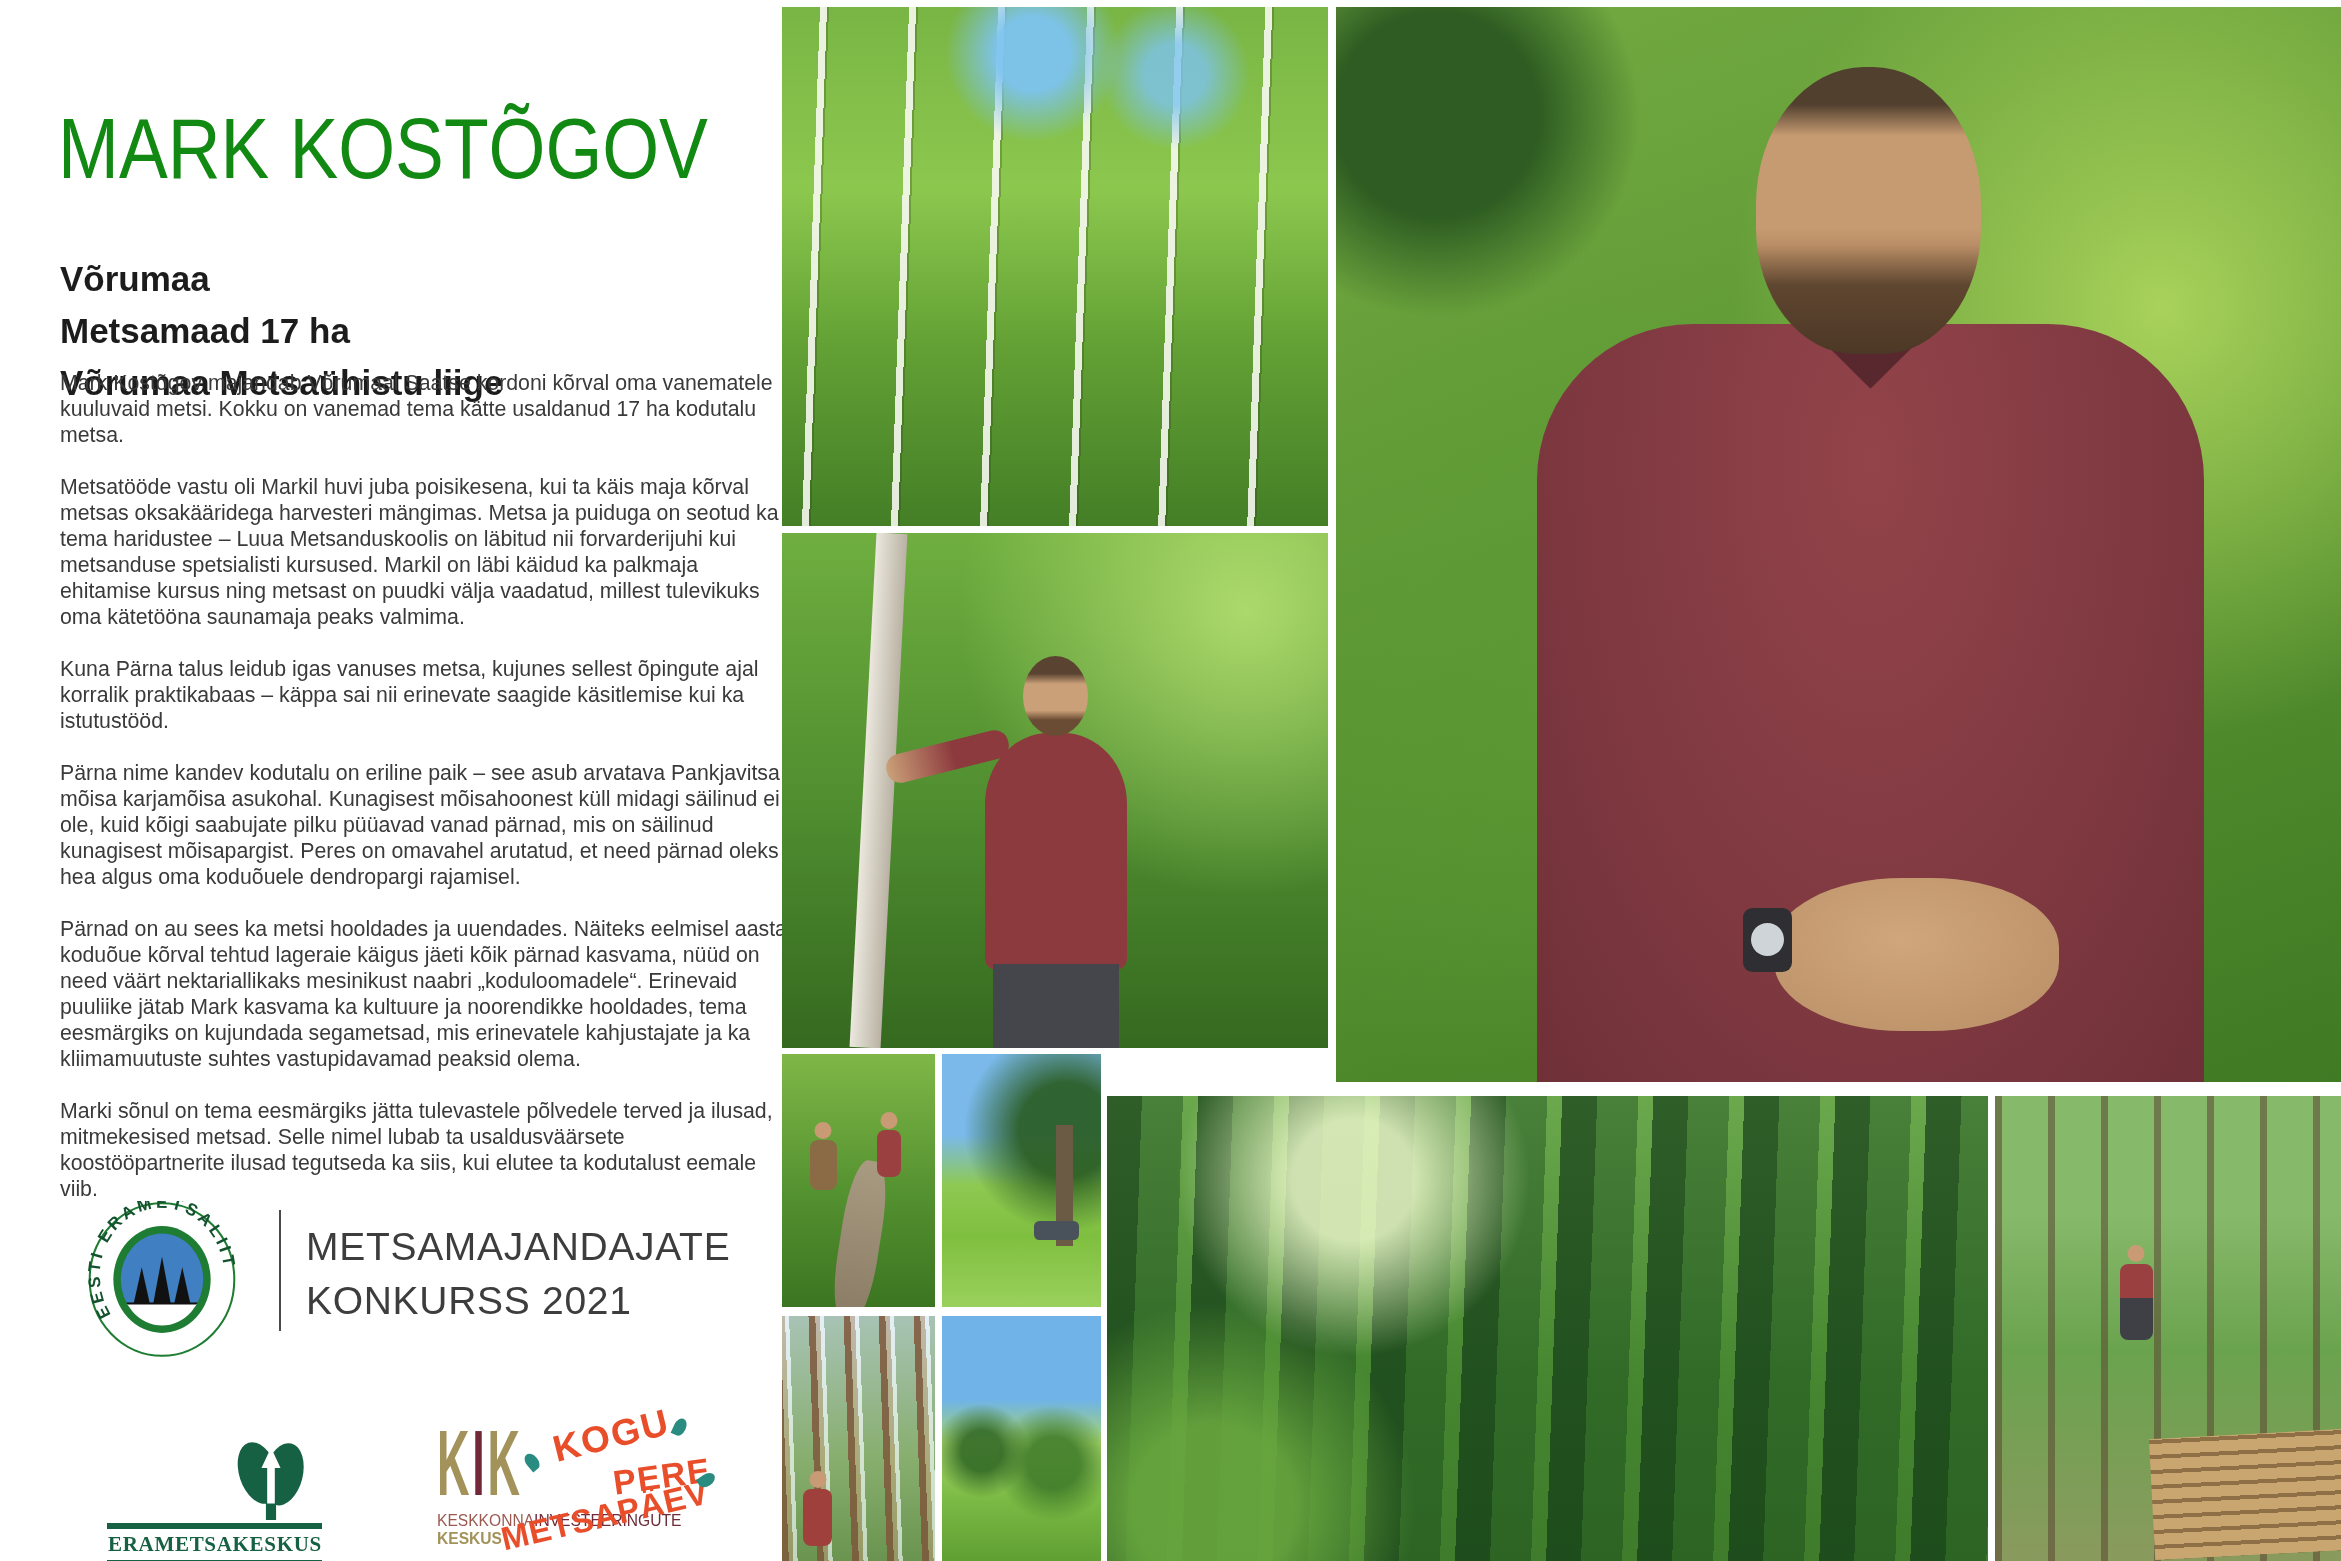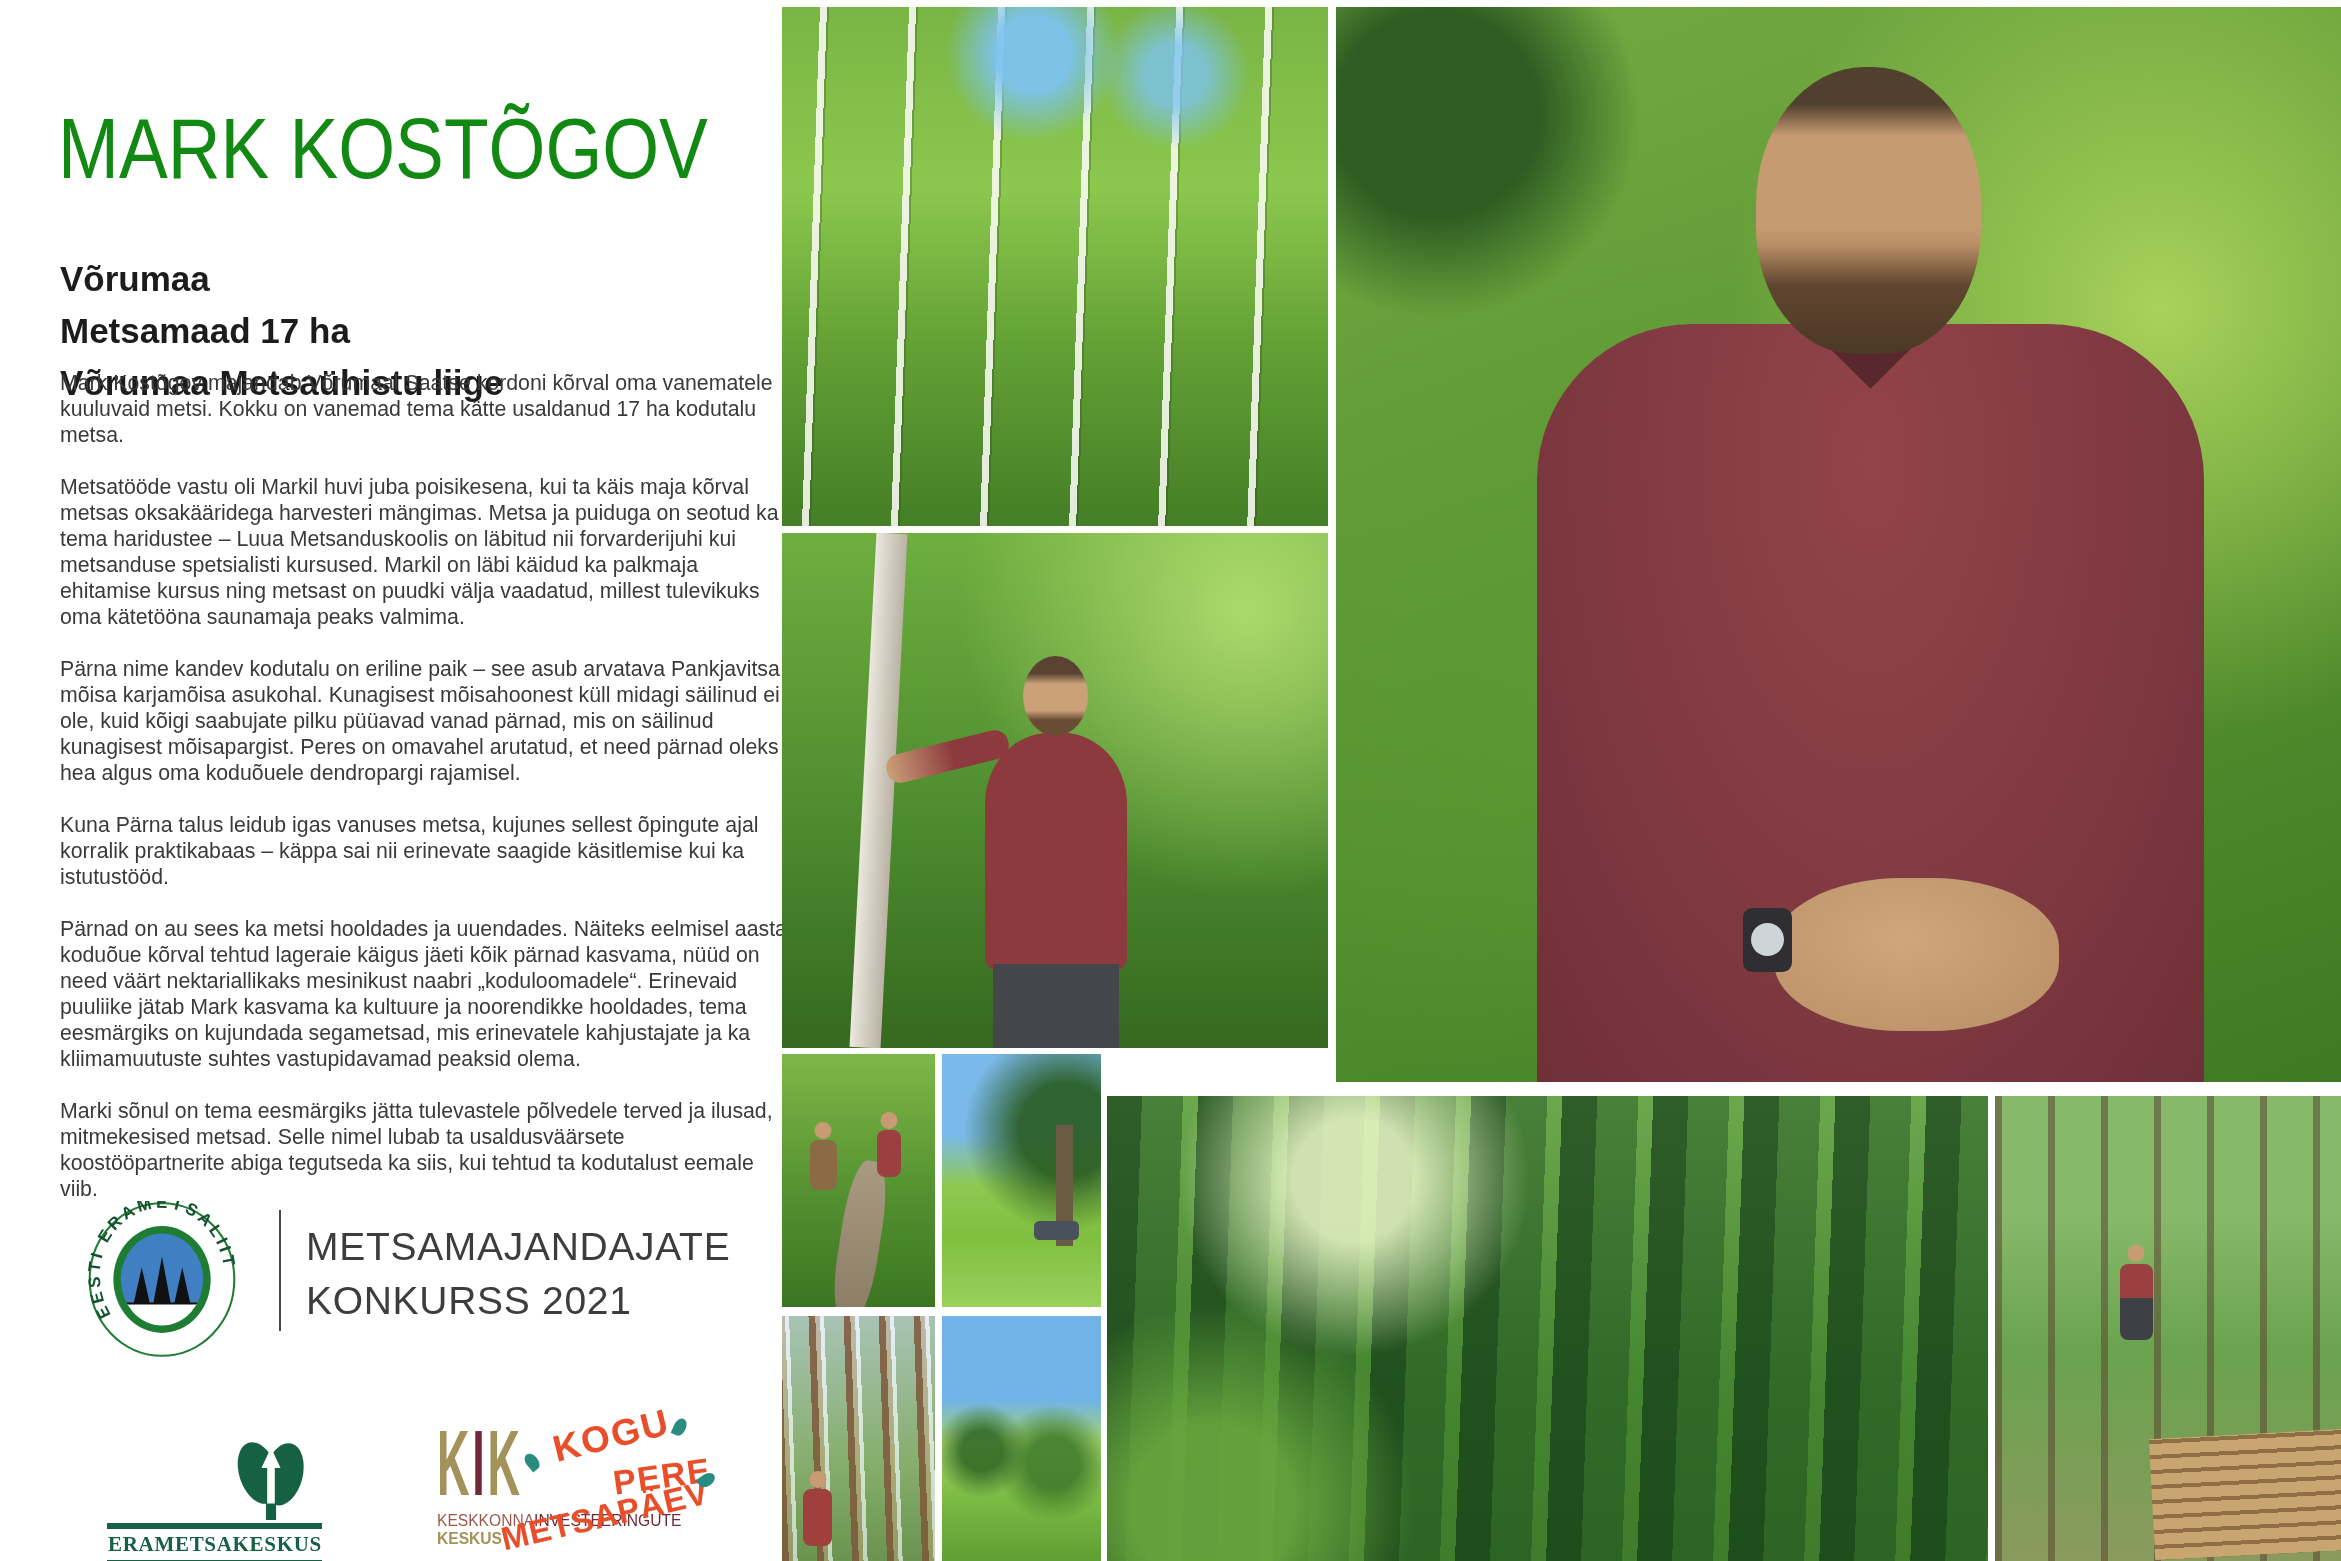--- a/index.html
+++ b/index.html
@@ -133,24 +133,24 @@
 
   <div class="subtitle">
     <div>Võrumaa</div>
     <div>Metsamaad 17 ha</div>
     <div>Võrumaa Metsaühistu liige</div>
   </div>
 
   <div class="body-copy">
     <p>Mark Kostõgov majandab Võrumaal Saatse kordoni kõrval oma vanematele kuuluvaid metsi. Kokku on vanemad tema kätte usaldanud 17 ha kodutalu metsa.</p>
     <p>Metsatööde vastu oli Markil huvi juba poisikesena, kui ta käis maja kõrval metsas oksakääridega harvesteri mängimas. Metsa ja puiduga on seotud ka tema haridustee – Luua Metsanduskoolis on läbitud nii forvarderijuhi kui metsanduse spetsialisti kursused. Markil on läbi käidud ka palkmaja ehitamise kursus ning metsast on puudki välja vaadatud, millest tulevikuks oma kätetööna saunamaja peaks valmima.</p>
+    <p>Kuna Pärna talus leidub igas vanuses metsa, kujunes sellest õpingute ajal korralik praktikabaas – käppa sai nii erinevate saagide käsitlemise kui ka istutustööd.</p>
     <p>Pärna nime kandev kodutalu on eriline paik – see asub arvatava Pankjavitsa mõisa karjamõisa asukohal. Kunagisest mõisahoonest küll midagi säilinud ei ole, kuid kõigi saabujate pilku püüavad vanad pärnad, mis on säilinud kunagisest mõisapargist. Peres on omavahel arutatud, et need pärnad oleks hea algus oma koduõuele dendropargi rajamisel.</p>
-    <p>Kuna Pärna talus leidub igas vanuses metsa, kujunes sellest õpingute ajal korralik praktikabaas – käppa sai nii erinevate saagide käsitlemise kui ka istutustööd.</p>
     <p>Pärnad on au sees ka metsi hooldades ja uuendades. Näiteks eelmisel aastal koduõue kõrval tehtud lageraie käigus jäeti kõik pärnad kasvama, nüüd on need väärt nektariallikaks mesinikust naabri „koduloomadele“. Erinevaid puuliike jätab Mark kasvama ka kultuure ja noorendikke hooldades, tema eesmärgiks on kujundada segametsad, mis erinevatele kahjustajate ja ka kliimamuutuste suhtes vastupidavamad peaksid olema.</p>
-    <p>Marki sõnul on tema eesmärgiks jätta tulevastele põlvedele terved ja ilusad, mitmekesised metsad. Selle nimel lubab ta usaldusväärsete koostööpartnerite abiga tegutseda ka siis, kui tehtud ta kodutalust eemale viib.</p>
+    <p>Marki sõnul on tema eesmärgiks jätta tulevastele põlvedele terved ja ilusad, mitmekesised metsad. Selle nimel lubab ta usaldusväärsete koostööpartnerite ilusad tegutseda ka siis, kui elutee ta kodutalust eemale viib.</p>
   </div>
 
   <svg class="eml-logo" viewBox="0 0 222 232">
     <ellipse cx="111" cy="116" rx="107" ry="113" fill="#ffffff" stroke="#1e7d32" stroke-width="3"></ellipse>
     <ellipse cx="111" cy="116" rx="72" ry="79" fill="#1e7d32"></ellipse>
     <clipPath id="emlInner">
         <ellipse cx="111" cy="116" rx="61" ry="68"></ellipse>
       </clipPath>
     <g clip-path="url(#emlInner)">
       <rect x="40" y="40" width="142" height="112" fill="#3f7fc2"></rect>

